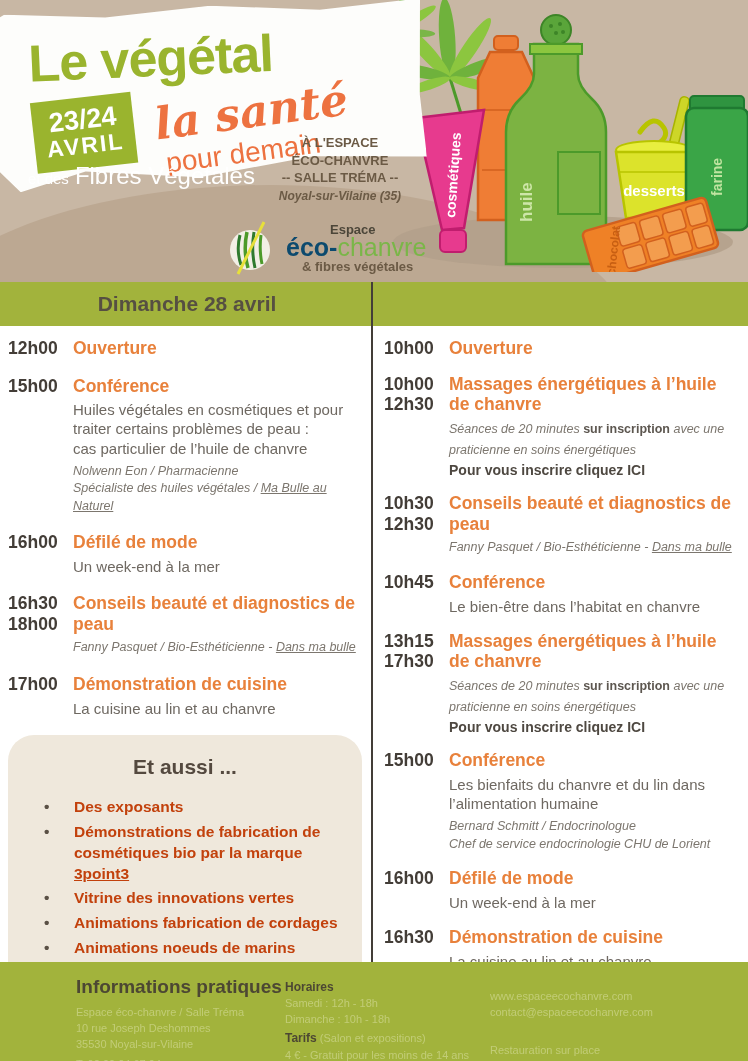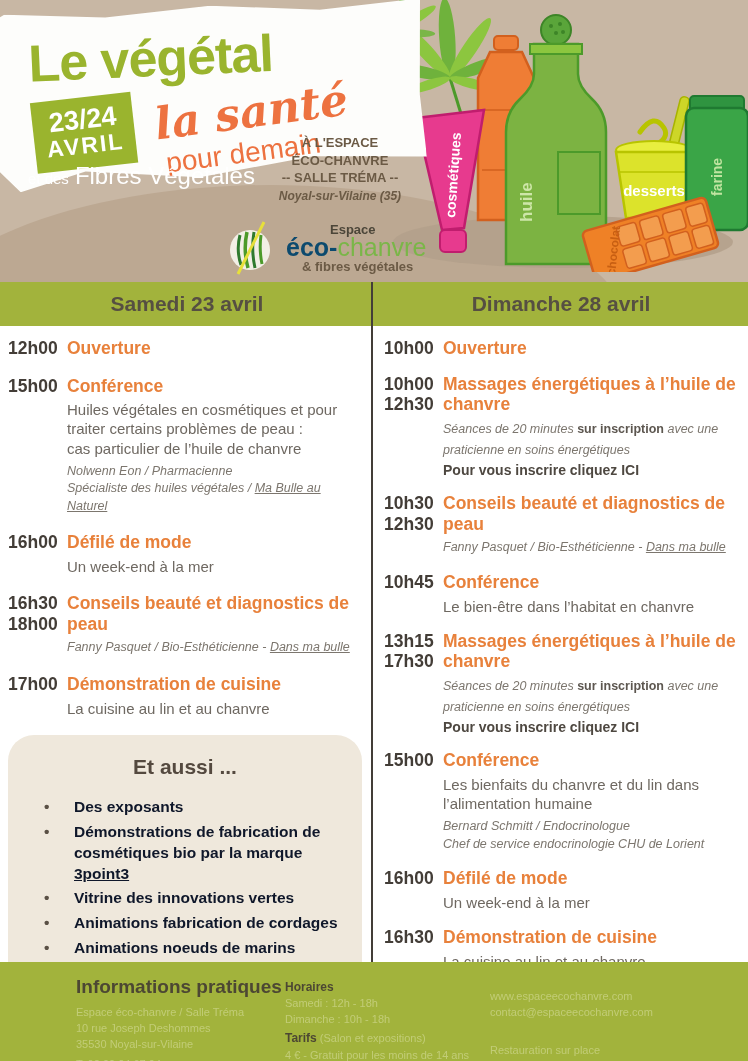--- a/index.html
+++ b/index.html
@@ -55,40 +55,40 @@
   .band-cell { width: 50%; display: flex; align-items: center; justify-content: center;
                font-size: 21px; font-weight: bold; color: #564f42; }
 
   .divider { position: absolute; left: 371px; top: 282px; width: 2px; height: 680px;
              background: #433e38; }
 
   
   .col { position: absolute; top: 338px; width: 354px; }
   .col-sat { left: 8px; }
   .col-sun { left: 384px; }
-  .item { display: grid; grid-template-columns: 58px 1fr; column-gap: 1px; margin-bottom: 17px; }
+  .item { display: grid; grid-template-columns: 58px 1fr; column-gap: 7px; margin-bottom: 17px; }
   .times { font-weight: bold; font-size: 17.5px; color: #433d37; line-height: 1.18; }
   .title { font-weight: bold; font-size: 17.5px; color: #e8813b; line-height: 1.18; }
   .desc { font-size: 15px; color: #6e6861; line-height: 1.28; margin-top: 4px; white-space: pre-line; }
   .speaker { font-size: 12.5px; font-style: italic; color: #7c766e; line-height: 1.4;
              margin-top: 5px; white-space: pre-line; }
   .note { font-size: 12.5px; color: #7c766e; line-height: 1.65; margin-top: 4px; }
   .note .it { font-style: italic; }
   .note .nb { font-weight: bold; color: #5d5750; }
   .cta { font-size: 14px; font-weight: bold; color: #4e4841; margin-top: 2px; }
   .u { text-decoration: underline; }
   .col-sun .item { margin-bottom: 15px; }
 
   
   .also { background: #efe8dc; border-radius: 26px; padding: 20px 18px 22px; margin-top: 12px; }
   .also-title { text-align: center; font-size: 21px; font-weight: bold; color: #54493f;
                 margin-bottom: 18px; }
   .also ul { list-style: none; padding-left: 10px; }
   .also li { position: relative; padding-left: 38px; font-size: 15.5px; font-weight: bold;
-             color: #0f172a; line-height: 1.35; margin-bottom: 4px; white-space: pre-line; }
+             color: #c2410c; line-height: 1.35; margin-bottom: 4px; white-space: pre-line; }
   .also li::before { content: "•"; position: absolute; left: 8px; top: 0; color: #5a5045; }
 
   
   .footer { position: absolute; top: 962px; left: 0; width: 748px; height: 99px;
             background: #a2b33c; }
   .f-col { position: absolute; }
   .f-info { left: 76px; top: 14px; }
   .f-hours { left: 285px; top: 17px; }
   .f-contact { left: 490px; top: 27px; }
   .f-h { font-size: 19px; font-weight: bold; color: #4c4733; margin-bottom: 7px; }
@@ -221,21 +221,20 @@
         <div class="logo-top">Espace</div>
         <div class="logo-main">
           <span class="lb">éco-</span><span class="ll">chanvre</span>
         </div>
         <div class="logo-sub">&amp; fibres végétales</div>
       </div>
     </div>
   </div>
 
   <div class="band">
-    <div class="band-cell">Samedi 23 avril</div>
     <div class="band-cell">Dimanche 28 avril</div>
   </div>
   <div class="divider"></div>
 
   <div class="col col-sat">
 
     <div class="item">
       <div class="times">
           <div>12h00</div>
         </div>

